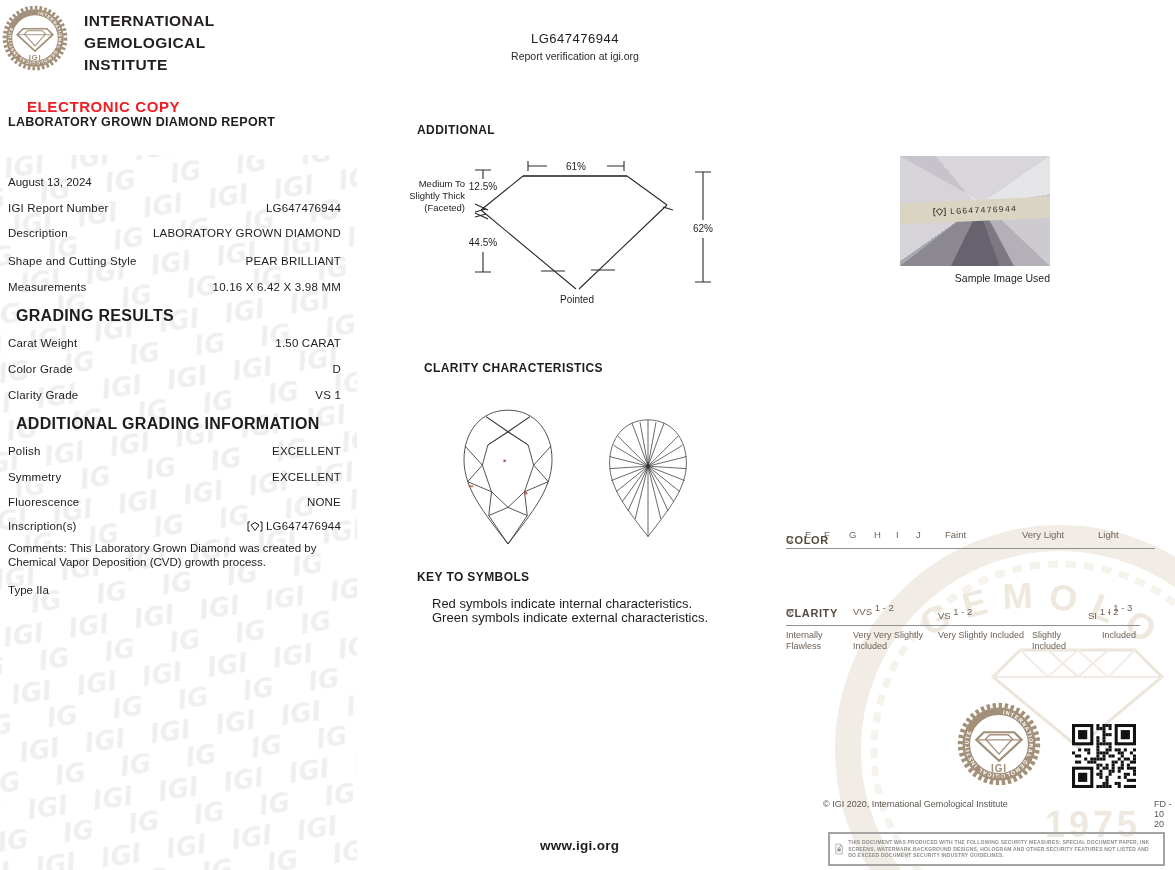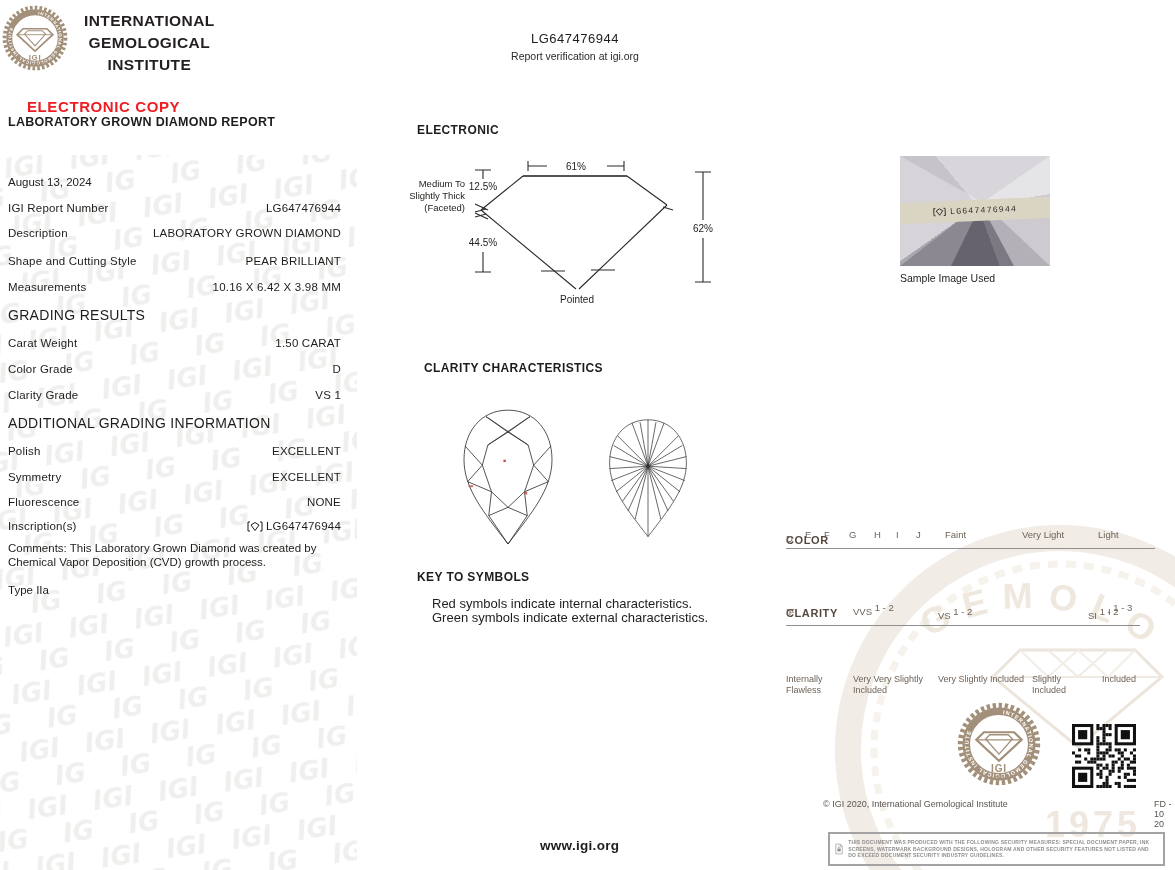--- a/index.html
+++ b/index.html
@@ -5,31 +5,31 @@
   * { box-sizing: border-box; margin: 0; padding: 0; }
   body { background:#fff; }
   .page {
     position: relative; width: 1175px; height: 870px; background: #fff;
     font-family: "Liberation Sans", sans-serif; color: #1d1d1b; overflow: hidden;
   }
   .abs { position: absolute; }
 
   
   .org-name { position:absolute; left:84px; top:10px; font-size:15.5px; font-weight:700;
-    line-height:22px; letter-spacing:.4px; color:#231f20;text-align:center; }
+    line-height:22px; letter-spacing:.4px; color:#231f20; }
   .ecopy { position:absolute; left:27px; top:98px; font-size:15px; font-weight:700;
     letter-spacing:.6px; color:#ee1c23; }
   .repnum-top { position:absolute; left:430px; top:31px; width:290px; text-align:center;
     font-size:13px; letter-spacing:.5px; }
   .verif { position:absolute; left:430px; top:50px; width:290px; text-align:center;
     font-size:10.5px; color:#2a2a2a; }
 
   
   .report-title { position:absolute; left:8px; top:115px; font-size:12.5px; font-weight:700; letter-spacing:.3px; }
-  .sechead { position:absolute; left:8px; font-size:14px; font-weight:400; letter-spacing:.3px; }
+  .sechead { position:absolute; left:16px; font-size:16px; font-weight:700; letter-spacing:.3px; }
   .date { position:absolute; left:8px; top:176px; font-size:11.5px; }
   .lrow { position:absolute; left:8px; width:333px; display:flex; justify-content:space-between;
     font-size:11.5px; letter-spacing:.2px; }
   .lrow .val { text-align:right; white-space:nowrap; display:flex; align-items:center; gap:3px; }
   .comments { position:absolute; left:8px; top:541px; width:348px; font-size:11.5px; line-height:14px; }
   .typeline { position:absolute; left:8px; top:584px; font-size:11.5px; }
 
   
   .mid-title { position:absolute; font-size:12px; font-weight:700; letter-spacing:.4px; }
   .key-line { position:absolute; left:432px; font-size:13px; }
@@ -44,29 +44,29 @@
   
   .photo { position:absolute; left:900px; top:156px; width:150px; height:110px;
     background: conic-gradient(from 20deg at 52% 46%, #d8d6db 0 60deg, #b3b0b8 60deg 140deg,
       #8b8892 140deg 215deg, #c6c3cb 215deg 300deg, #d8d6db 300deg 360deg); overflow:hidden; }
   .photo .facet1 { position:absolute; inset:0; clip-path:polygon(0 0,55% 42%,0 100%); background:rgba(255,255,255,.28); }
   .photo .facet2 { position:absolute; inset:0; clip-path:polygon(100% 0,55% 42%,100% 100%); background:rgba(255,255,255,.34); }
   .photo .facet3 { position:absolute; inset:0; clip-path:polygon(34% 100%,54% 44%,76% 100%); background:rgba(58,56,66,.45); }
   .photo .band { position:absolute; left:-6px; right:-6px; top:44px; height:21px; background:#d9d5c2;
     transform:rotate(-2.5deg); display:flex; align-items:center; justify-content:center; gap:4px;
     font-family:"Liberation Mono", monospace; font-size:8.5px; letter-spacing:1px; color:#33322f; }
-  .photo-caption { position:absolute; left:900px; top:272px; width:150px; text-align:left; font-size:10.5px; }
+  .photo-caption { position:absolute; left:900px; top:272px; width:150px; text-align:right; font-size:10.5px; }
 
   
   .scale-head { position:absolute; font-size:11px; font-weight:700; letter-spacing:.6px; color:#55493d;margin-top:24px; }
   .scale-item { position:absolute; font-size:9.5px; color:#6e6258; white-space:nowrap; }
   .scale-item.selected { margin-top:4px; }
   .scale-line { position:absolute; height:1px; background:#8f8f8f; }
   .cl-code { font-size:9.5px; color:#6e6258; }
-  .cl-desc { position:absolute; font-size:9px; line-height:11px; color:#6e6258;margin-top:44px; }
+  .cl-desc { position:absolute; font-size:9px; line-height:11px; color:#6e6258; }
 
   
   .copyright { position:absolute; left:823px; top:799px; font-size:9px; color:#5a554f; }
   .formcode { position:absolute; left:1118px; top:799px; font-size:9px; color:#5a554f;margin-left:36px; }
   .website { position:absolute; left:540px; top:838px; width:140px; text-align:left;
     font-size:13.5px; font-weight:700; letter-spacing:.3px; }
   .secbox { position:absolute; left:828px; top:832px; width:337px; height:34px;
     border:2px solid #a3a3a3; display:flex; align-items:center; gap:5px; padding:2px 6px 2px 5px; }
   .sectext { font-size:5px; line-height:6.5px; color:#8f8f8f; letter-spacing:.2px; font-weight:700; }
 
@@ -184,21 +184,21 @@
         <path d="M3,1 L1,1 L1,10 L3,10 M13,1 L15,1 L15,10 L13,10" fill="none" stroke="#1d1d1b" stroke-width="1"></path>
         <polygon points="8,1.5 12,4 8,9.5 4,4" fill="none" stroke="#1d1d1b" stroke-width="1"></polygon>
       </svg>
       <span>LG647476944</span>
     </span>
   </div>
 
   <div class="comments">Comments: This Laboratory Grown Diamond was created by Chemical Vapor Deposition (CVD) growth process.</div>
   <div class="typeline">Type IIa</div>
 
-  <div class="mid-title" style="left:417px;top:123px">ELECTRONIC</div>
+  <div class="mid-title" style="left:417px;top:123px">ADDITIONAL</div>
 
   <svg class="abs" style="left:395px;top:142px" width="330" height="195" viewBox="0 0 330 195">
 
     <path class="pl" d="M133,19 V29 M229,19 V29 M133,24 H152 M212,24 H229"></path>
     <text class="dim" x="181" y="28" text-anchor="middle">61%</text>
 
     <path class="pl-thick" d="M128,34 H232"></path>
     <path class="pl" d="M128,34 L86,68 M232,34 L272,63"></path>
     <path class="pl" d="M80,70 l11,-3 M80,75 l11,-3 M268,65 l10,3"></path>
     <path class="pl" d="M86,68 L181,147 M272,63 L184,147"></path>

